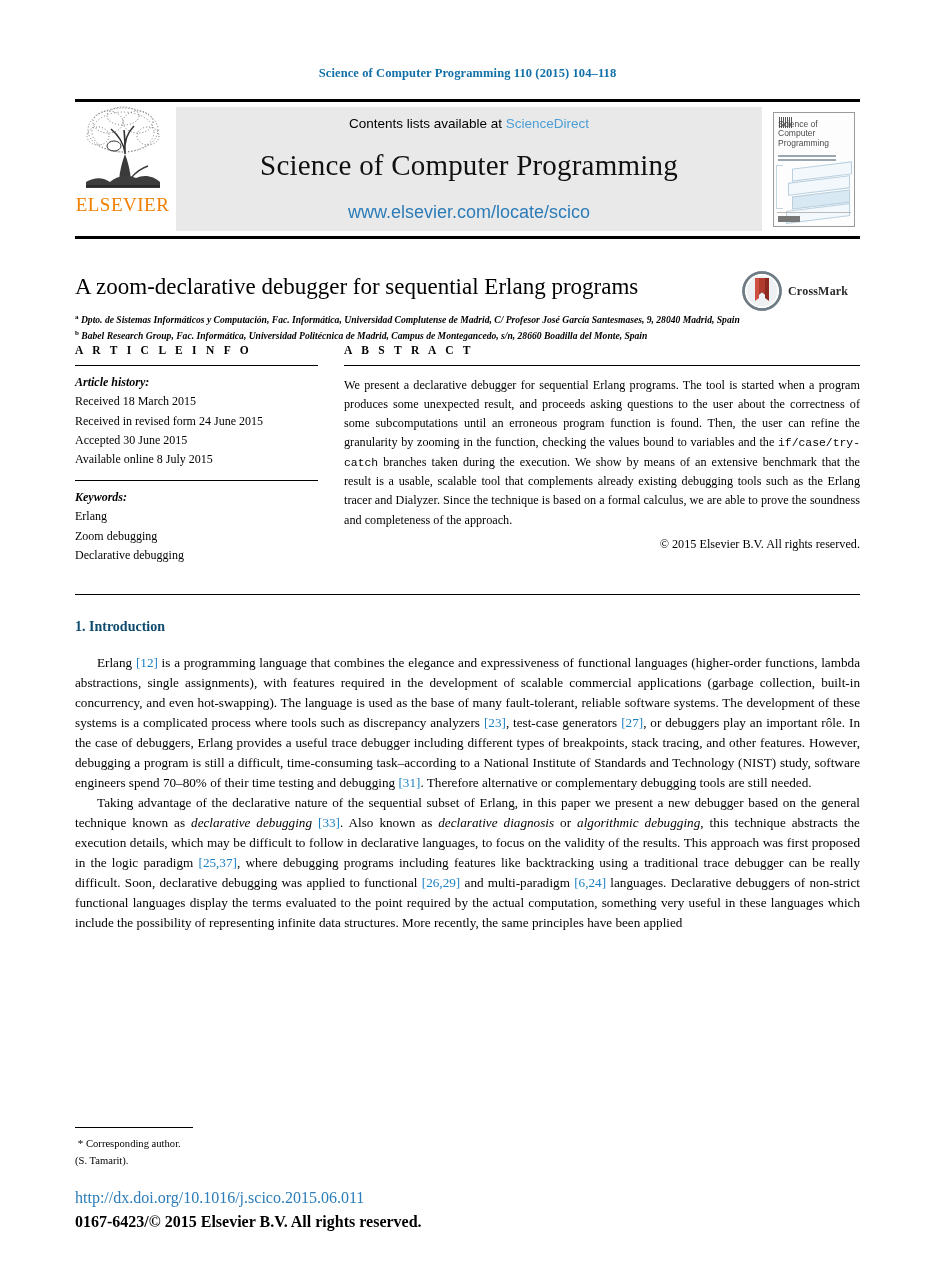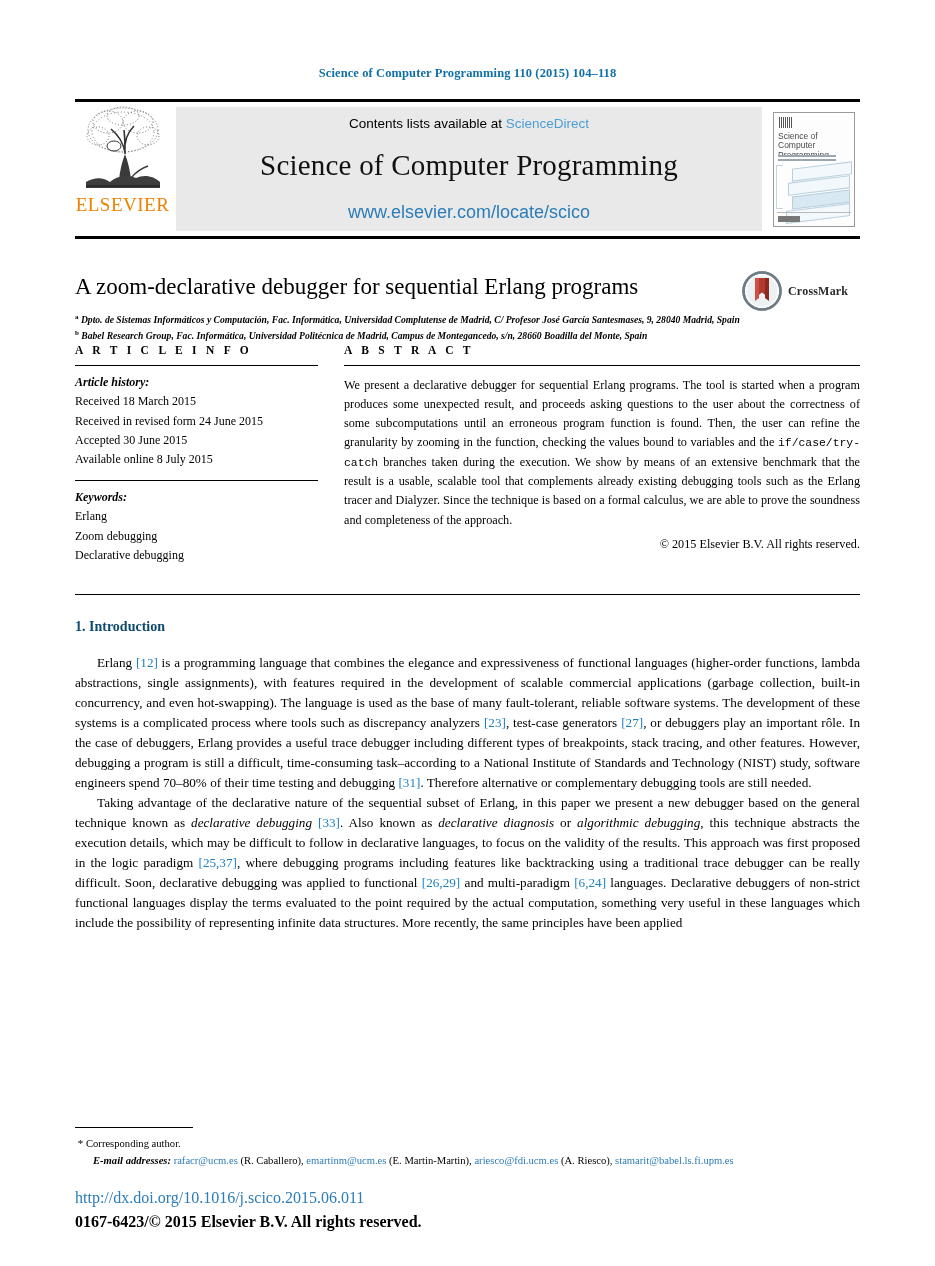--- a/index.html
+++ b/index.html
@@ -105,21 +105,21 @@
     background: #fdfdfd;
     position: relative;
     overflow: hidden;
     box-sizing: border-box;
   }
   .cover-barcode {
     position:absolute; left:5px; top:4px; width:13px; height:11px;
     background: repeating-linear-gradient(90deg,#555 0 1px,#fff 1px 2px);
   }
   .cover-title {
-    position:absolute; left:4px; top:19px; right:4px;
+    position:absolute; left:4px; top:7px; right:4px;
     font-family:"Liberation Sans", sans-serif;
     font-size:8.5px; line-height:1.12; color:#4a4a4a;
   }
   .cover-sub {
     position:absolute; left:4px; top:42px; right:18px; height:6px;
     background: repeating-linear-gradient(0deg,#9aa7b0 0 2px,#fff 2px 4px);
   }
   .cover-paper {
     position:absolute;
     border:1px solid #b9cfdd;
@@ -401,21 +401,21 @@
 
   <p class="para first"><span>Erlang </span><span class="ref">[12]</span><span> is a programming language that combines the elegance and expressiveness of functional languages (higher-order functions, lambda abstractions, single assignments), with features required in the development of scalable commercial applications (garbage collection, built-in concurrency, and even hot-swapping). The language is used as the base of many fault-tolerant, reliable software systems. The development of these systems is a complicated process where tools such as discrepancy analyzers </span><span class="ref">[23]</span><span>, test-case generators </span><span class="ref">[27]</span><span>, or debuggers play an important rôle. In the case of debuggers, Erlang provides a useful trace debugger including different types of breakpoints, stack tracing, and other features. However, debugging a program is still a difficult, time-consuming task–according to a National Institute of Standards and Technology (NIST) study, software engineers spend 70–80% of their time testing and debugging </span><span class="ref">[31]</span><span>. Therefore alternative or complementary debugging tools are still needed.</span></p>
 
   <p class="para"><span>Taking advantage of the declarative nature of the sequential subset of Erlang, in this paper we present a new debugger based on the general technique known as </span><span class="it">declarative debugging</span><span> </span><span class="ref">[33]</span><span>. Also known as </span><span class="it">declarative diagnosis</span><span> or </span><span class="it">algorithmic debugging</span><span>, this technique abstracts the execution details, which may be difficult to follow in declarative languages, to focus on the validity of the results. This approach was first proposed in the logic paradigm </span><span class="ref">[25,37]</span><span>, where debugging programs including features like backtracking using a traditional trace debugger can be really difficult. Soon, declarative debugging was applied to functional </span><span class="ref">[26,29]</span><span> and multi-paradigm </span><span class="ref">[6,24]</span><span> languages. Declarative debuggers of non-strict functional languages display the terms evaluated to the point required by the actual computation, something very useful in these languages which include the possibility of representing infinite data structures. More recently, the same principles have been applied</span></p>
 
   <div class="footnotes">
     <div class="fn-rule"></div>
     <div class="fn-line">
       <span class="fn-star">&nbsp;*&nbsp;</span><span>Corresponding author.</span>
     </div>
-    <div class="fn-line fn-indent"><span class="lbl-italic">E-mail addresses:</span> <span class="link">rafacr@ucm.es</span><span> (R. Caballero), </span><span class="link">emartinm@ucm.es</span><span> (E. Martin-Martin), </span><span class="link">ariesco@fdi.ucm.es</span><span> (A. Riesco), </span><span class="link">stamarit@babel.ls.fi.upm.es</span></div>
+    <div class="fn-line">(S. Tamarit).</div>
   </div>
 
   <div class="doi-block">
     <div class="doi-link">http://dx.doi.org/10.1016/j.scico.2015.06.011</div>
     <div class="issn">0167-6423/© 2015 Elsevier B.V. All rights reserved.</div>
   </div>
 
 </div>
 
 </body></html>

